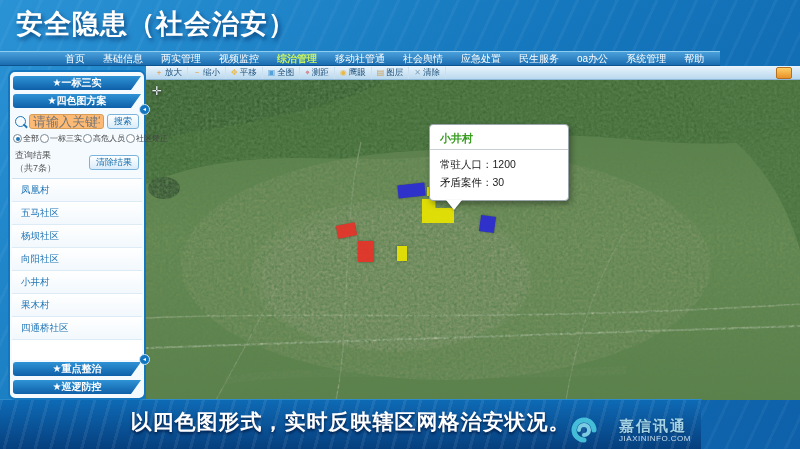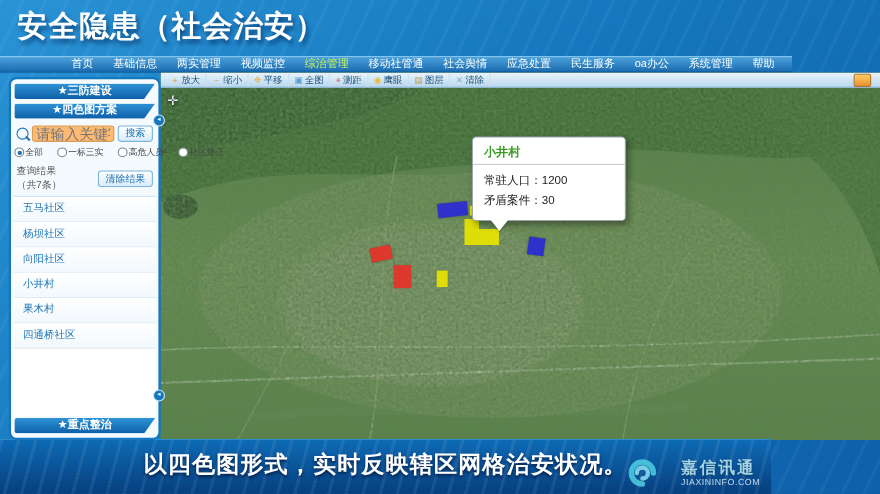--- a/index.html
+++ b/index.html
@@ -8,38 +8,38 @@
     background:linear-gradient(135deg,#2a93d5 0%,#1577bd 45%,#0d5fa8 100%);padding-left:32px;}
   .stage::before{content:"";position:absolute;inset:0;
     background:repeating-linear-gradient(115deg,rgba(255,255,255,.045) 0 3px,transparent 3px 18px);}
   
   .page-title{position:absolute;left:16px;top:6px;font-size:27px;font-weight:bold;color:#fff;
     letter-spacing:1px;text-shadow:2px 3px 4px rgba(0,40,90,.65);}
   .navbar{position:absolute;left:0;top:51px;width:720px;height:15px;
     background:linear-gradient(#4aa0da,#1a6cb0);border-top:1px solid #8ecdf2;border-bottom:1px solid #0d538f;
     display:flex;align-items:center;padding-left:56px;box-sizing:border-box;}
   .nav-item{font-size:10px;color:#fff;padding:0 9px;line-height:14px;white-space:nowrap;cursor:pointer;}
-  .nav-item.active{color:#c7f25f;font-weight:normal;}
+  .nav-item.active{color:#c7f25f;font-weight:bold;}
   
   .sidebar{position:absolute;left:8px;top:70px;width:138px;height:330px;
     background:#f4fafe;border:2px solid #1376bf;border-radius:7px;box-sizing:border-box;
     display:flex;flex-direction:column;padding:2px;z-index:5;}
   .banner{flex:none;height:14px;margin:2px 1px;line-height:14px;text-align:center;
     color:#fff;font-size:10px;font-weight:bold;cursor:pointer;border-radius:3px 0 0 3px;
     background:linear-gradient(#2f93d6,#0e60a8);
     clip-path:polygon(0 0,100% 0,calc(100% - 10px) 100%,0 100%);}
   .search-row{display:flex;align-items:center;gap:3px;padding:4px 3px 2px 3px;}
   .mag{width:9px;height:9px;border:1.5px solid #2176b5;border-radius:50%;position:relative;flex:none;}
   .mag::after{content:"";position:absolute;width:5px;height:1.5px;background:#2176b5;
     transform:rotate(45deg);left:7px;top:8px;}
   .search-input{flex:1;min-width:0;height:13px;font-size:13px;border:1px solid #d99d55;border-radius:3px;
     padding:0 3px;color:#666;background:#fdba74;}
   .btn{flex:none;height:15px;font-size:9px;color:#1a6fae;cursor:pointer;
     background:linear-gradient(#ffffff,#d9ecf9);border:1px solid #7ab4dd;border-radius:3px;padding:0 6px;line-height:13px;}
-  .filter-row{display:flex;align-items:flex-start;gap:13px;padding:2px 1px;flex-wrap:nowrap;}
+  .filter-row{display:flex;align-items:flex-start;gap:1px;padding:2px 1px;flex-wrap:nowrap;}
   .filter{display:flex;align-items:center;gap:1px;font-size:8px;color:#444;cursor:pointer;white-space:nowrap;}
   .radio{width:7px;height:7px;border:1px solid #7a8a96;border-radius:50%;background:#fff;flex:none;position:relative;}
   .radio.checked::after{content:"";position:absolute;inset:1.5px;border-radius:50%;background:#2176b5;}
   .result-row{display:flex;align-items:center;justify-content:space-between;padding:3px 3px;
     font-size:9px;color:#555;gap:32px;}
   .result-list{flex:1;background:#fff;border-top:1px solid #cfe2f1;overflow:hidden;}
   .list-item{height:22px;line-height:22px;padding-left:9px;font-size:9.5px;color:#2176b5;
     border-bottom:1px solid #dcebf6;cursor:pointer;background:linear-gradient(#ffffff,#f2f8fd);}
   .side-toggle{position:absolute;width:9px;height:9px;border-radius:50%;background:#1376bf;
     border:1px solid #cfe6f7;right:-6px;color:#fff;font-size:6px;line-height:8px;text-align:center;cursor:pointer;}
@@ -98,21 +98,21 @@
         <span class="nav-item">社会舆情</span>
         <span class="nav-item">应急处置</span>
         <span class="nav-item">民生服务</span>
         <span class="nav-item">oa办公</span>
         <span class="nav-item">系统管理</span>
         <span class="nav-item">帮助</span>
       </span>
   </div>
 
   <div class="sidebar">
-    <div class="banner">★三防建设</div>
+    <div class="banner">★一标三实</div>
     <div class="banner">★四色图方案</div>
 
     <div class="search-row">
       <span class="mag"></span>
       <input class="search-input" placeholder="请输入关键字" style="">
       <button class="btn">搜索</button>
     </div>
 
     <div class="filter-row">
         <label class="filter">
@@ -132,29 +132,31 @@
           <span>社区矫正</span>
         </label>
       </div>
 
     <div class="result-row">
       <span>查询结果（共7条）</span>
       <button class="btn">清除结果</button>
     </div>
 
     <div class="result-list">
+        <div class="list-item">凤凰村</div>
         <div class="list-item">五马社区</div>
         <div class="list-item">杨坝社区</div>
         <div class="list-item">向阳社区</div>
         <div class="list-item">小井村</div>
         <div class="list-item">果木村</div>
         <div class="list-item">四通桥社区</div>
       </div>
 
     <div class="banner">★重点整治</div>
+    <div class="banner">★巡逻防控</div>
 
     <div class="side-toggle" style="top:32px;">◂</div>
     <div class="side-toggle" style="top:282px;">◂</div>
   </div>
 
   <div class="map">
     <div class="map-toolbar">
       <span style="display:flex;">
           <span class="tool">
             <span class="tool-ico" style="color: rgb(232, 145, 42);">＋</span>

